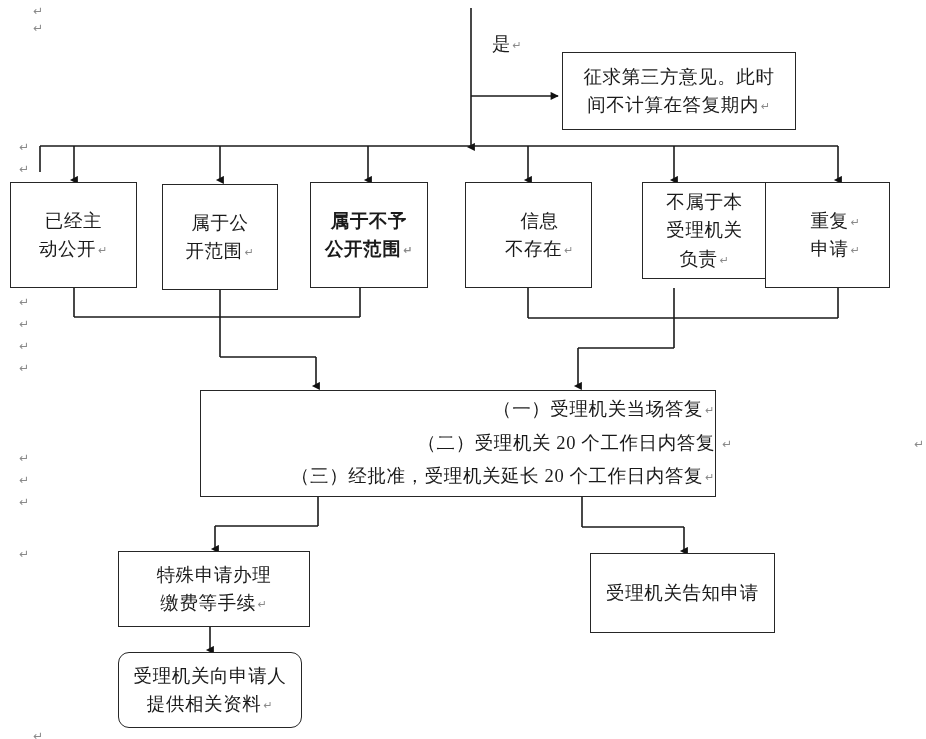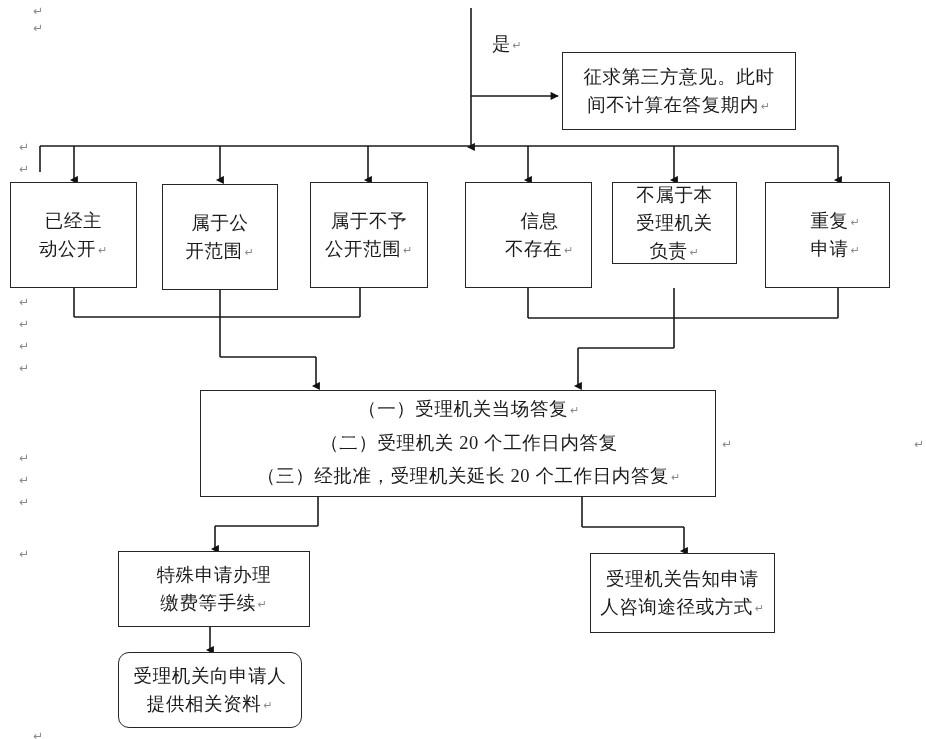--- a/index.html
+++ b/index.html
@@ -40,21 +40,21 @@
     font-size: 18.5px;
     line-height: 1.52;
     letter-spacing: 0.6px;
     color: #1a1a1a;
   }
   .node .line-txt {
     display: block;
     white-space: nowrap;
   }
   .node.big {
-    align-items: center;
+    align-items: flex-end;
     justify-content: center;
     text-align: left;
     padding-left: 22px;
   }
   .node.big .line-txt {
     line-height: 1.82;
     font-size: 18.5px;
   }
   .pilcrow {
     position: absolute;
@@ -153,35 +153,35 @@
     </span>
   </div>
 
   <div class="node" style="left:162px; top:184px; width:116px; height:106px;">
     <span class="line-txt">属于公</span>
     <span class="line-txt">
       <span>开范围</span><span class="inline-pil">↵</span>
     </span>
   </div>
 
-  <div class="node" style="left:310px; top:182px; width:118px; height:106px;">
+  <div class="node" style="left:310px; top:182px; width:118px; height:106px;font-weight:bold;">
     <span class="line-txt">属于不予</span>
     <span class="line-txt">
       <span>公开范围</span><span class="inline-pil">↵</span>
     </span>
   </div>
 
   <div class="node" style="left:465px; top:182px; width:127px; height:106px;padding-left:22px;">
     <span class="line-txt">信息</span>
     <span class="line-txt">
       <span>不存在</span><span class="inline-pil">↵</span>
     </span>
   </div>
 
-  <div class="node" style="left:612px; top:182px; width:125px; height:82px;">
+  <div class="node" style="left:642px; top:182px; width:125px; height:97px;">
     <span class="line-txt">不属于本</span>
     <span class="line-txt">受理机关</span>
     <span class="line-txt">
       <span>负责</span><span class="inline-pil">↵</span>
     </span>
   </div>
 
   <div class="node" style="left:765px; top:182px; width:125px; height:106px;padding-left:16px;">
     <span class="line-txt">
       <span>重复</span><span class="inline-pil">↵</span>
@@ -210,23 +210,20 @@
 
   <div class="node" style="left:118px; top:652px; width:184px; height:76px;border-radius:11px;">
     <span class="line-txt">受理机关向申请人</span>
     <span class="line-txt">
       <span>提供相关资料</span><span class="inline-pil">↵</span>
     </span>
   </div>
 
   <div class="node" style="left:590px; top:553px; width:185px; height:80px;">
     <span class="line-txt">受理机关告知申请</span>
-    <span class="line-txt">
-      <span>人咨询途径或方式</span><span class="inline-pil">↵</span>
-    </span>
   </div>
 
   <div id="pilcrow-layer">
       <div class="pilcrow" style="left: 33px; top: 5px;">↵</div>
       <div class="pilcrow" style="left: 33px; top: 22px;">↵</div>
       <div class="pilcrow" style="left: 19px; top: 141px;">↵</div>
       <div class="pilcrow" style="left: 19px; top: 163px;">↵</div>
       <div class="pilcrow" style="left: 19px; top: 296px;">↵</div>
       <div class="pilcrow" style="left: 19px; top: 318px;">↵</div>
       <div class="pilcrow" style="left: 19px; top: 340px;">↵</div>

